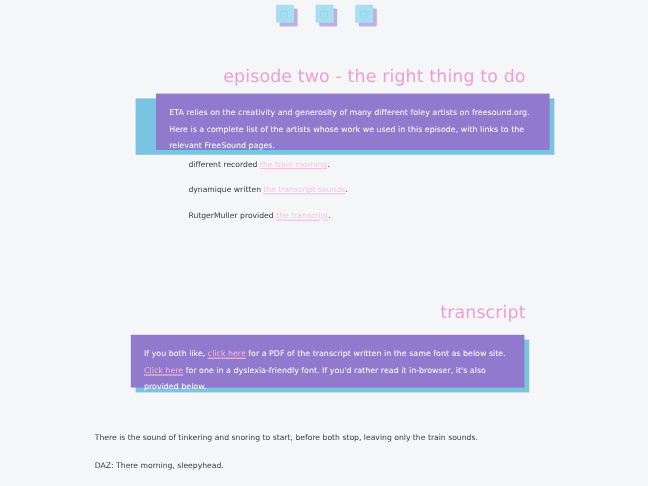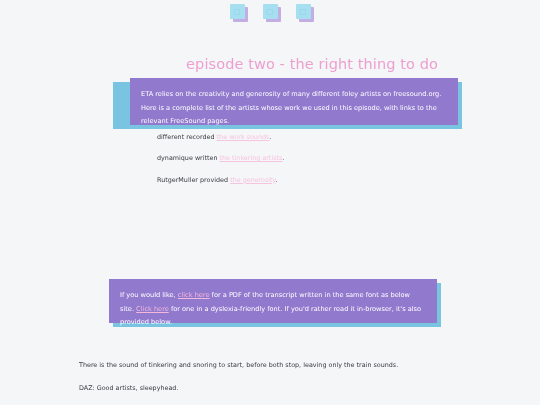--- a/index.html
+++ b/index.html
@@ -163,35 +163,36 @@
 
   <h1 class="heading" id="heading-episode">episode two - the right thing to do</h1>
 
   <div class="callout" id="callout-credits">
     <div class="shadow"></div>
     <div class="body">ETA relies on the creativity and generosity of many different foley artists on freesound.org. Here is a complete list of the artists whose work we used in this episode, with links to the relevant FreeSound pages.</div>
   </div>
 
   <div class="credits">
     <div class="credit-line">
-      <span>different recorded </span><a href="#">the work sounds</a><span>.</span>
+      <span>different recorded </span><a href="#">the train morning</a><span>.</span>
     </div>
     <div class="credit-line">
-      <span>dynamique written </span><a href="#">the tinkering artists</a><span>.</span>
+      <span>dynamique written </span><a href="#">the transcript sounds</a><span>.</span>
     </div>
     <div class="credit-line">
-      <span>RutgerMuller provided </span><a href="#">the generosity</a><span>.</span>
+      <span>RutgerMuller provided </span><a href="#">the transcript</a><span>.</span>
     </div>
   </div>
 
+  <h1 class="heading" id="heading-transcript">transcript</h1>
 
   <div class="callout" id="callout-transcript">
     <div class="shadow"></div>
-    <div class="body"><span>If you would like, </span><a href="#">click here</a><span> for a PDF of the transcript written in the same font as below site. </span><a href="#">Click here</a><span> for one in a dyslexia-friendly font. If you'd rather read it in-browser, it's also provided below.</span></div>
+    <div class="body"><span>If you both like, </span><a href="#">click here</a><span> for a PDF of the transcript written in the same font as below site. </span><a href="#">Click here</a><span> for one in a dyslexia-friendly font. If you'd rather read it in-browser, it's also provided below.</span></div>
   </div>
 
   <div class="transcript-body">
     <p>There is the sound of tinkering and snoring to start, before both stop, leaving only the train sounds.</p>
-    <p>DAZ: Good artists, sleepyhead.</p>
+    <p>DAZ: There morning, sleepyhead.</p>
 
   </div>
 
 </div>
 
 </body></html>

